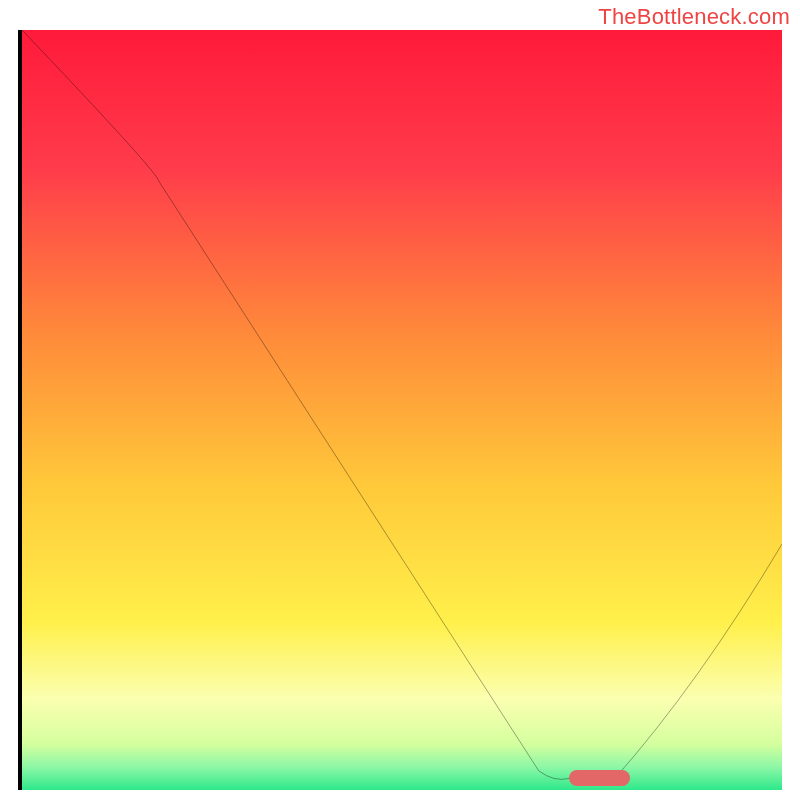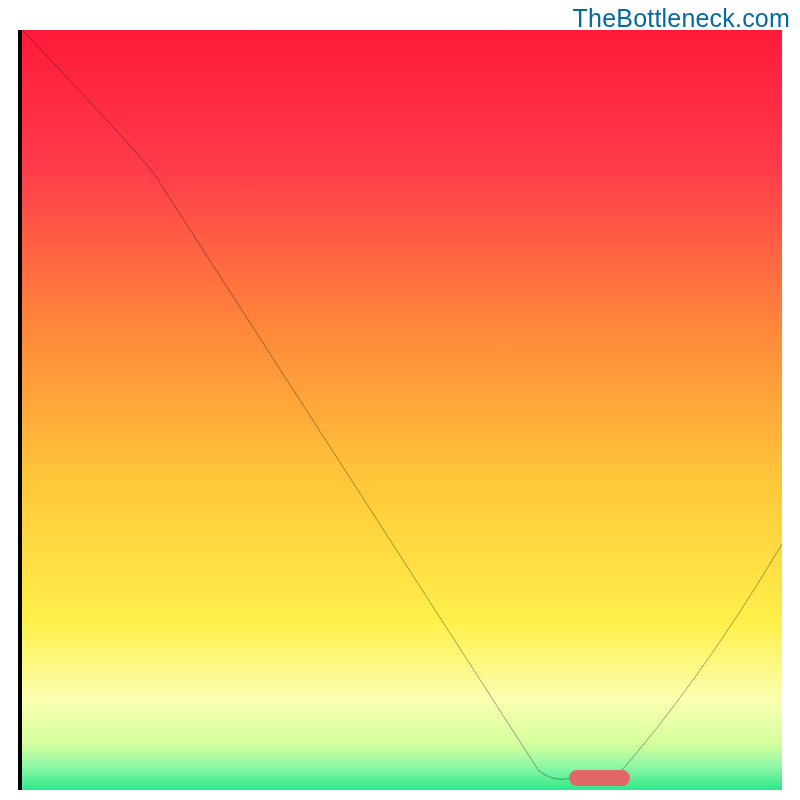--- a/index.html
+++ b/index.html
@@ -28,22 +28,22 @@
   .curve {
     position: absolute;
     inset: 0;
     width: 100%;
     height: 100%;
   }
   .watermark {
     position: absolute;
     top: 4px;
     right: 10px;
-    font-size: 25px;
-    color: #0369a1;
+    font-size: 22px;
+    color: #ef4444;
     font-weight: 500;
     letter-spacing: 0.2px;
   }
   .marker {
     position: absolute;
     height: 16px;
     border-radius: 8px;
     background: #e46767;
   }
 </style>

